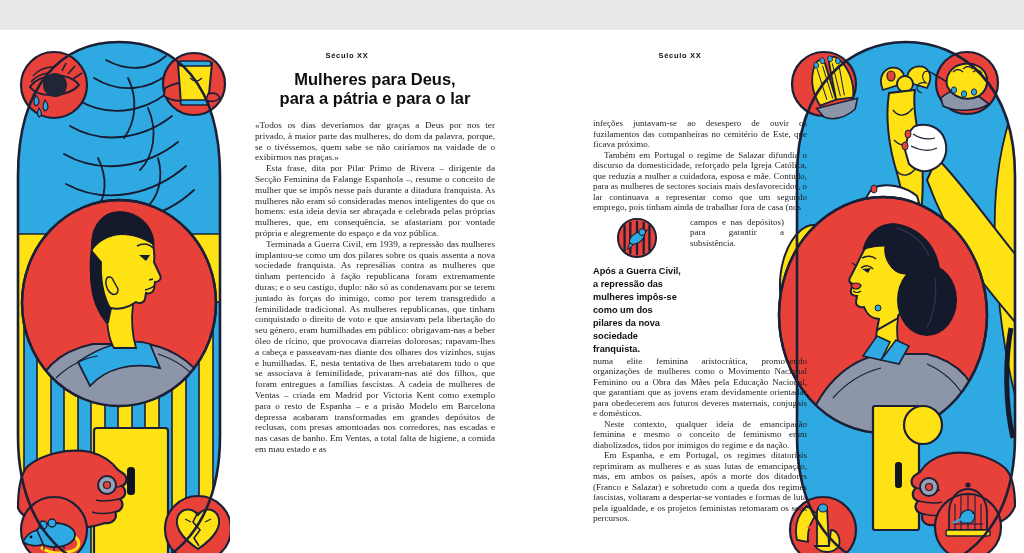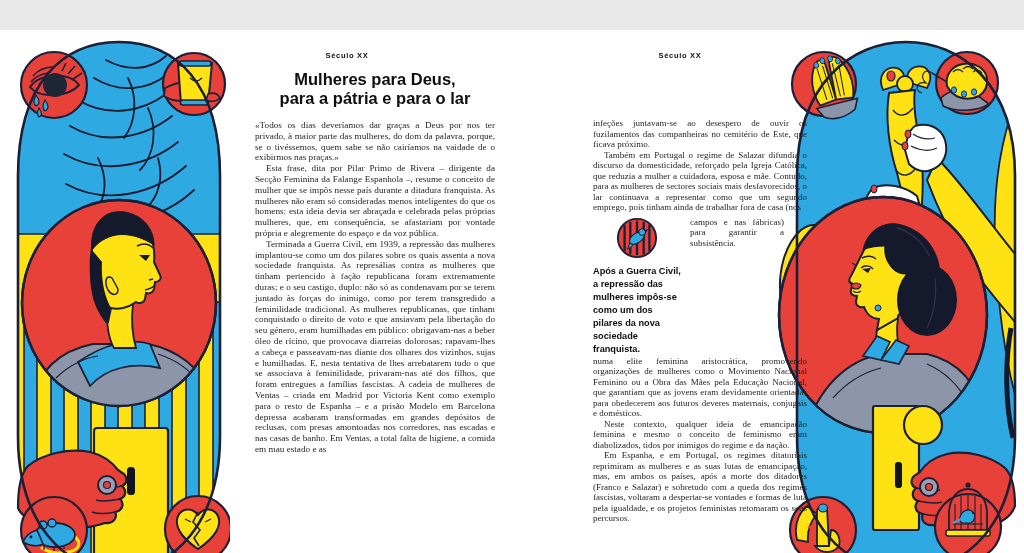--- a/index.html
+++ b/index.html
@@ -319,21 +319,21 @@
               <ellipse cx="22" cy="22" rx="9" ry="5" fill="#2FA9E1" stroke="#10141F" stroke-width="1"></ellipse>
               <circle cx="30" cy="20" r="3.4" fill="#2FA9E1" stroke="#10141F" stroke-width="1"></circle>
               <path d="M33,20 l4,1 l-4,1.6 Z" fill="#10141F"></path>
               <path d="M13,22 l-6,4 l7,0 Z" fill="#2FA9E1" stroke="#10141F" stroke-width=".8"></path>
             </g>
           </svg>
         </div>
         <div class="pqtext">Após a Guerra Civil, a repressão das mulheres impôs-se como um dos pilares da nova sociedade franquista.</div>
       </div>
       <div class="narrowcol">
-        <p>campos e nas fábricas) para garantir a subsistência.</p>
+        <p>campos e nas depósitos) para garantir a subsistência.</p>
       </div>
     </div>
     <p>numa elite feminina aristocrática, promovendo organizações de mulheres como o Movimento Nacional Feminino ou a Obra das Mães pela Educação Nacional, que garantiam que as jovens eram devidamente orientadas para obedecerem aos futuros deveres maternais, conjugais e domésticos.</p>
     <p class="indent">Neste contexto, qualquer ideia de emancipação feminina e mesmo o conceito de feminismo eram diabolizados, tidos por inimigos do regime e da nação.</p>
     <p class="indent">Em Espanha, e em Portugal, os regimes ditatoriais reprimiram as mulheres e as suas lutas de emancipação, mas, em ambos os países, após a morte dos ditadores (Franco e Salazar) e sobretudo com a queda dos regimes fascistas, voltaram a despertar-se vontades e formas de luta pela igualdade, e os projetos feministas retomaram os seus percursos.</p>
   </div>
 
   <div class="folio" style="left:619px;">131</div>
 
 </div>

